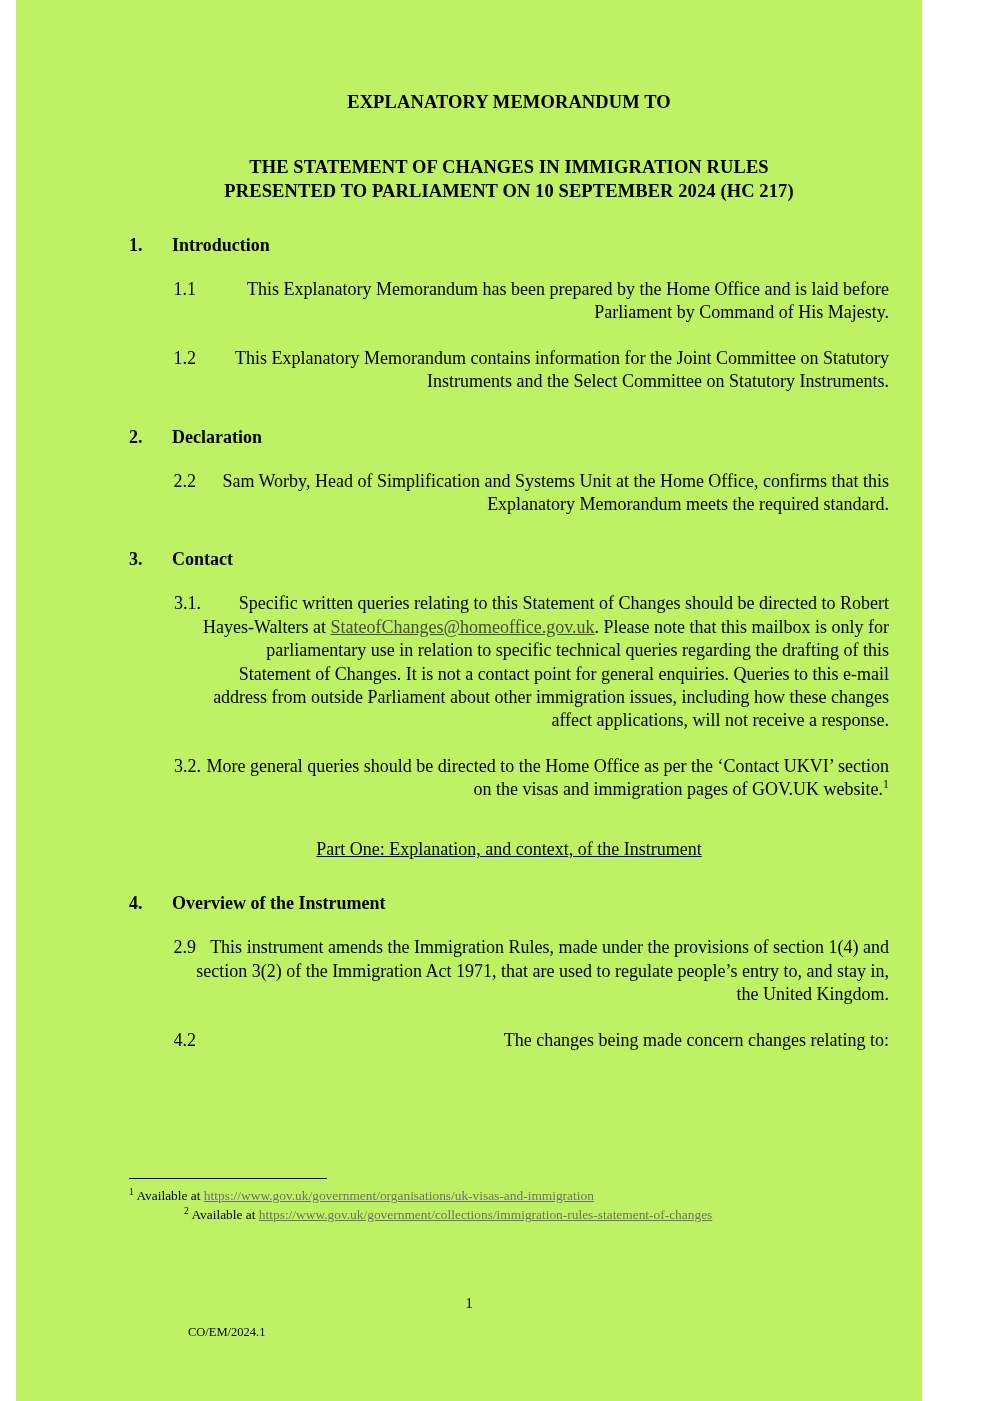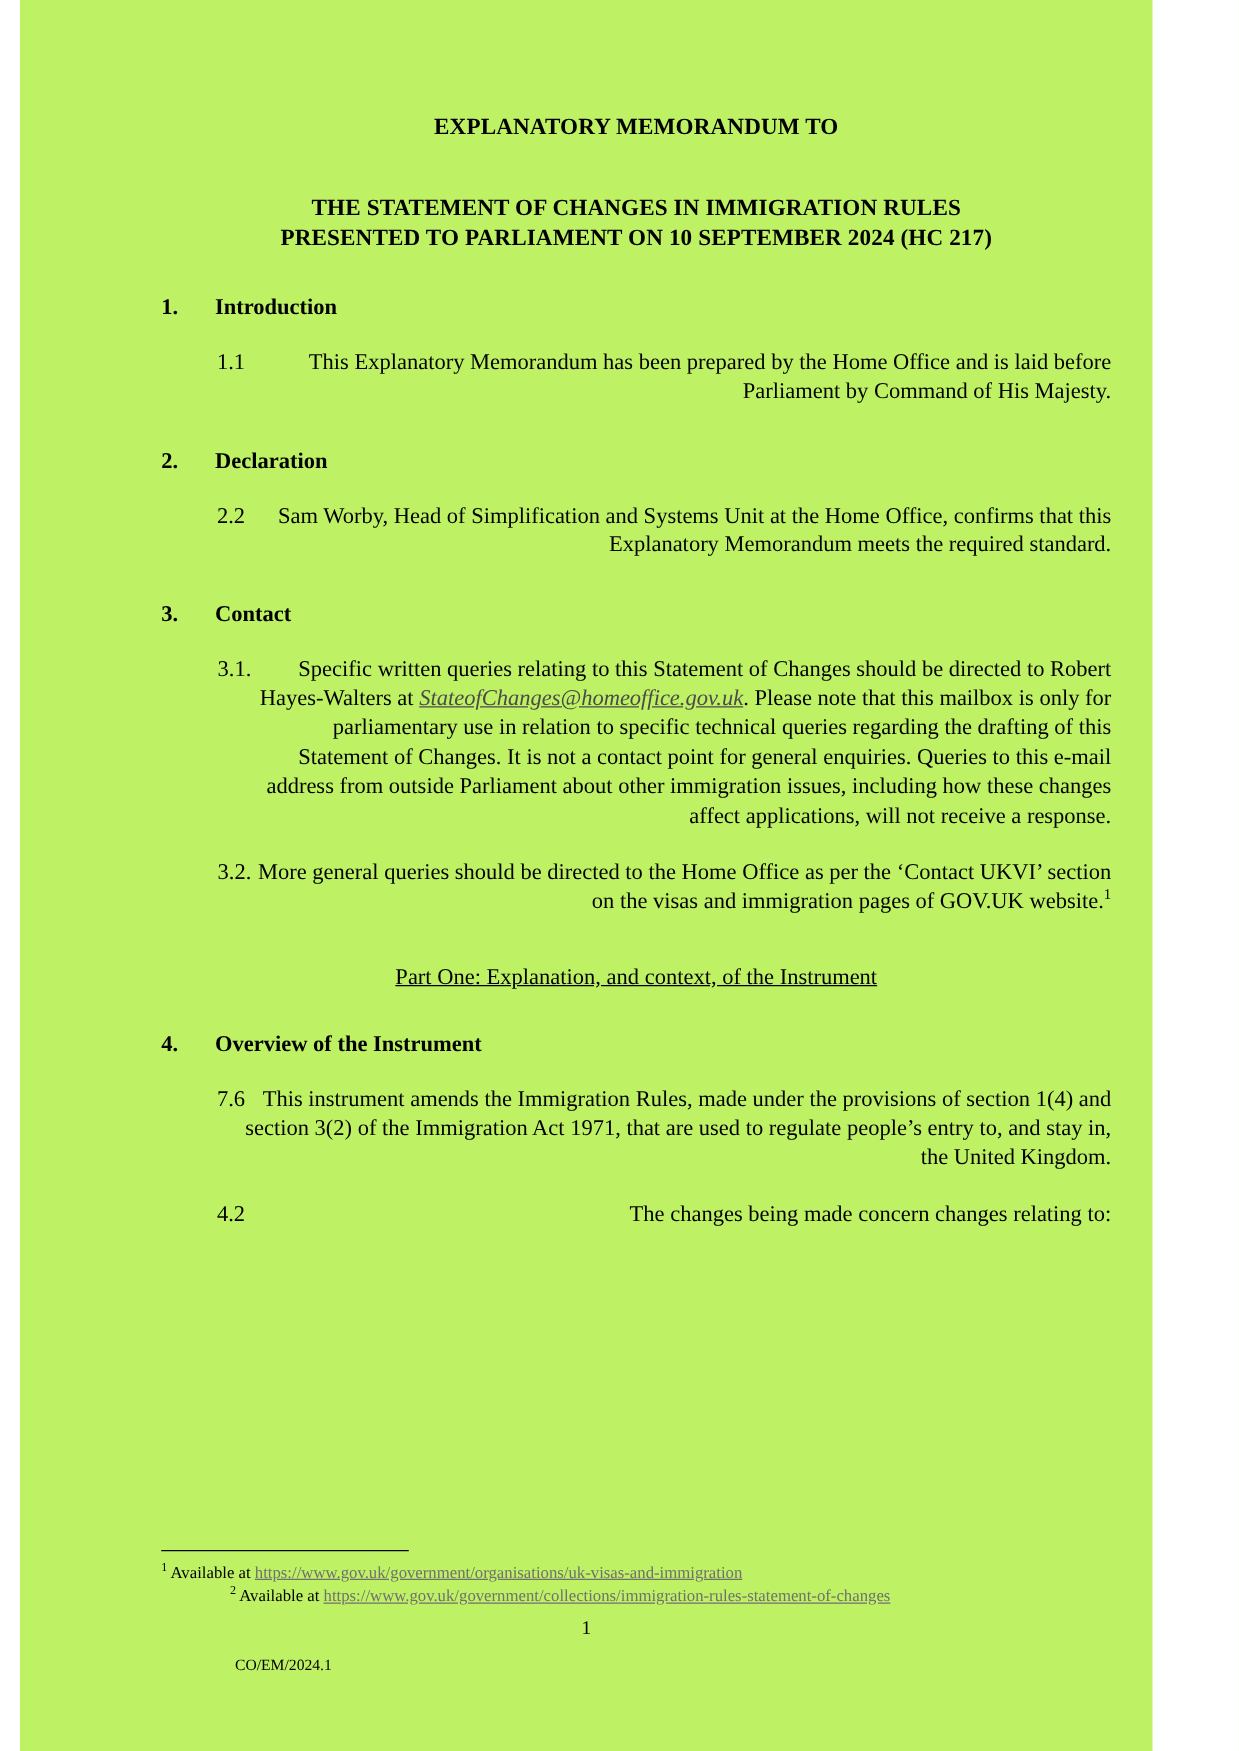--- a/index.html
+++ b/index.html
@@ -84,33 +84,32 @@
     font-style: italic;
     font-size: 18px;
     margin-top: 28px;
     margin-left: 67px;
   }
 
   
   .inline-link {
     color: #4a4a4a;
     text-decoration: underline;
-    font-style: italic;
   }
   sup {
     font-size: 0.66em;
     vertical-align: super;
     line-height: 0;
   }
 
   
   .footnote-area {
     position: absolute;
     left: 113px;
-    top: 1240px;
+    top: 1178px;
     width: 760px;
   }
   .footnote-rule {
     width: 198px;
     height: 0;
     border-top: 1.3px solid #000000;
     margin-bottom: 7px;
     margin-left: 0;
   }
   .footnote {
@@ -154,20 +153,24 @@
     <div class="doc-title title-line-3">PRESENTED TO PARLIAMENT ON 10 SEPTEMBER 2024 (HC 217)</div>
 
     <div class="section-heading">
       <span class="num">1.</span>
       <span class="htext">Introduction</span>
     </div>
     <div class="para">
       <span class="pnum">1.1</span>
       <span class="ptext">This Explanatory Memorandum has been prepared by the Home Office and is laid before Parliament by Command of His Majesty.</span>
     </div>
+    <div class="para">
+      <span class="pnum">1.2</span>
+      <span class="ptext">This Explanatory Memorandum contains information for the Joint Committee on Statutory Instruments and the Select Committee on Statutory Instruments.</span>
+    </div>
 
     <div class="section-heading">
       <span class="num">2.</span>
       <span class="htext">Declaration</span>
     </div>
     <div class="para">
       <span class="pnum">2.2</span>
       <span class="ptext">Sam Worby, Head of Simplification and Systems Unit at the Home Office, confirms that this Explanatory Memorandum meets the required standard.</span>
     </div>
 
@@ -184,21 +187,21 @@
       <span class="ptext"><span>More general queries should be directed to the Home Office as per the ‘Contact UKVI’ section on the visas and immigration pages of GOV.UK website.</span><sup>1</sup></span>
     </div>
 
     <div class="part-heading">Part One: Explanation, and context, of the Instrument</div>
 
     <div class="section-heading">
       <span class="num">4.</span>
       <span class="htext">Overview of the Instrument</span>
     </div>
     <div class="para">
-      <span class="pnum">7.6</span>
+      <span class="pnum">2.9</span>
       <span class="ptext">This instrument amends the Immigration Rules, made under the provisions of section 1(4) and section 3(2) of the Immigration Act 1971, that are used to regulate people’s entry to, and stay in, the United Kingdom.</span>
     </div>
     <div class="para">
       <span class="pnum">4.2</span>
       <span class="ptext">The changes being made concern changes relating to:</span>
     </div>
 
   </div>
 
   <div class="footnote-area">

